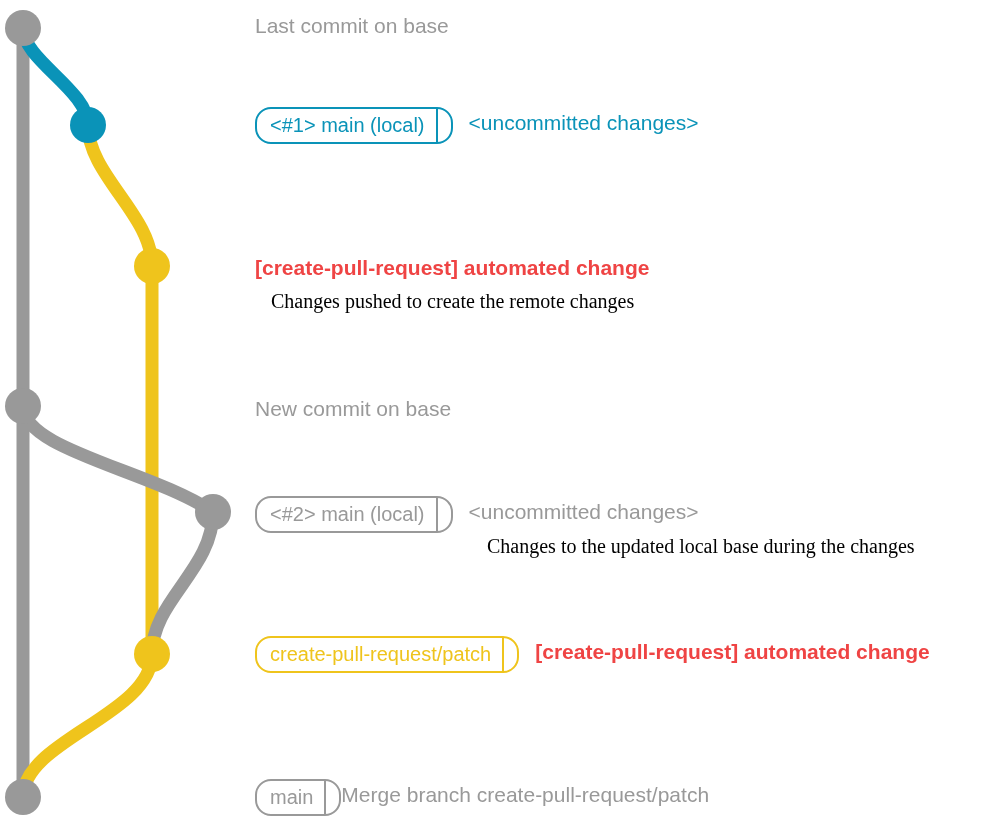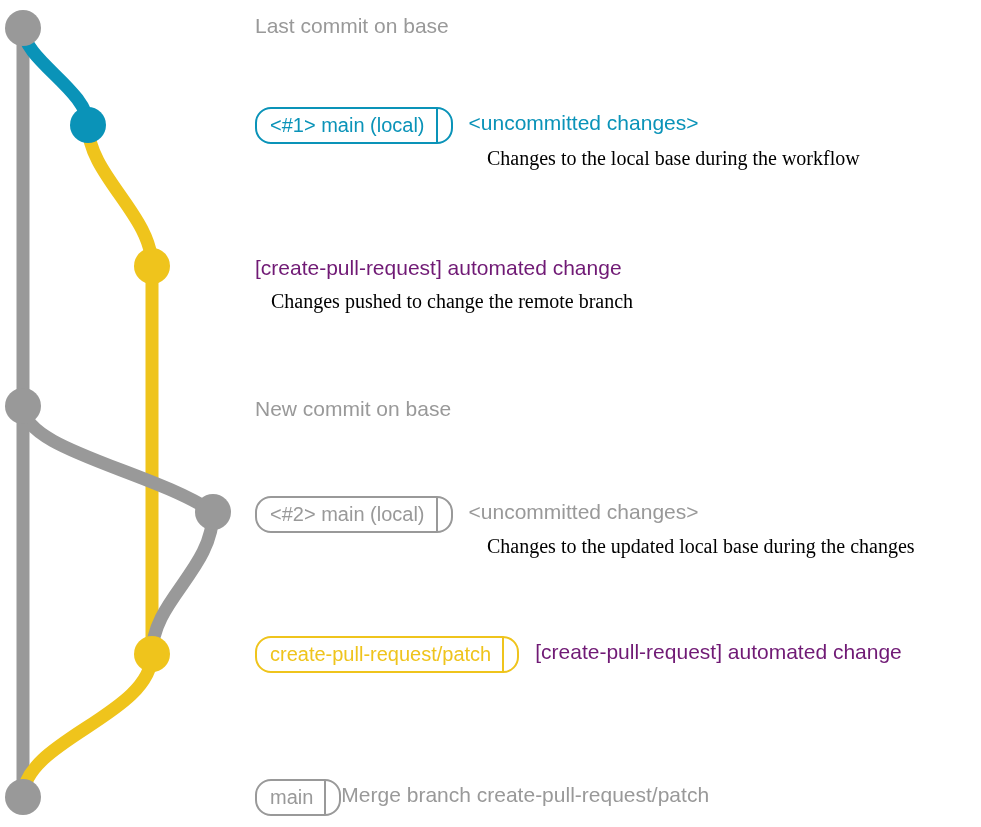--- a/index.html
+++ b/index.html
@@ -64,21 +64,21 @@
   .pill-gray { border-color: #999999; color: #999999; }
   .pill-yellow { border-color: #EFC41C; color: #EFC41C; }
   .msg {
     font-size: 21px;
     line-height: 24px;
     font-family: "Liberation Sans", sans-serif;
     padding-top: 4px;
   }
   .msg-blue { color: #0a93b8; }
   .msg-gray { color: #999999; }
-  .msg-yellow { color: #701a75; }
+  .msg-yellow { color: #ef4444; font-weight: bold; }
   .desc {
     position: absolute;
     font-family: "Liberation Serif", serif;
     font-size: 20px;
     line-height: 22px;
     color: #000000;
     white-space: nowrap;
   }
   .note-gray {
     position: absolute;
@@ -117,24 +117,23 @@
     <circle cx="152" cy="654" r="18" fill="#EFC41C"></circle>
     <circle cx="23" cy="797" r="18" fill="#999999"></circle>
   </svg>
 
   <div class="note-gray" style="left:255px; top:14px;">Last commit on base</div>
 
   <div class="row" style="left:255px; top:107px;">
     <span class="pill pill-blue">&lt;#1&gt; main (local)</span>
     <span class="msg msg-blue" style="margin-left:16px;">&lt;uncommitted changes&gt;</span>
   </div>
-  <div class="desc" style="left:487px; top:147px;">Changes to the local base during the workflow</div>
 
   <div class="plain-label msg-yellow" style="position:absolute; left:255px; top:255px;">[create-pull-request] automated change</div>
-  <div class="desc" style="left:271px; top:290px;">Changes pushed to change the remote branch</div>
+  <div class="desc" style="left:271px; top:290px;">Changes pushed to create the remote changes</div>
 
   <div class="note-gray" style="left:255px; top:397px;">New commit on base</div>
 
   <div class="row" style="left:255px; top:496px;">
     <span class="pill pill-gray">&lt;#2&gt; main (local)</span>
     <span class="msg msg-gray" style="margin-left:16px;">&lt;uncommitted changes&gt;</span>
   </div>
   <div class="desc" style="left:487px; top:535px;">Changes to the updated local base during the changes</div>
 
   <div class="row" style="left:255px; top:636px;">

